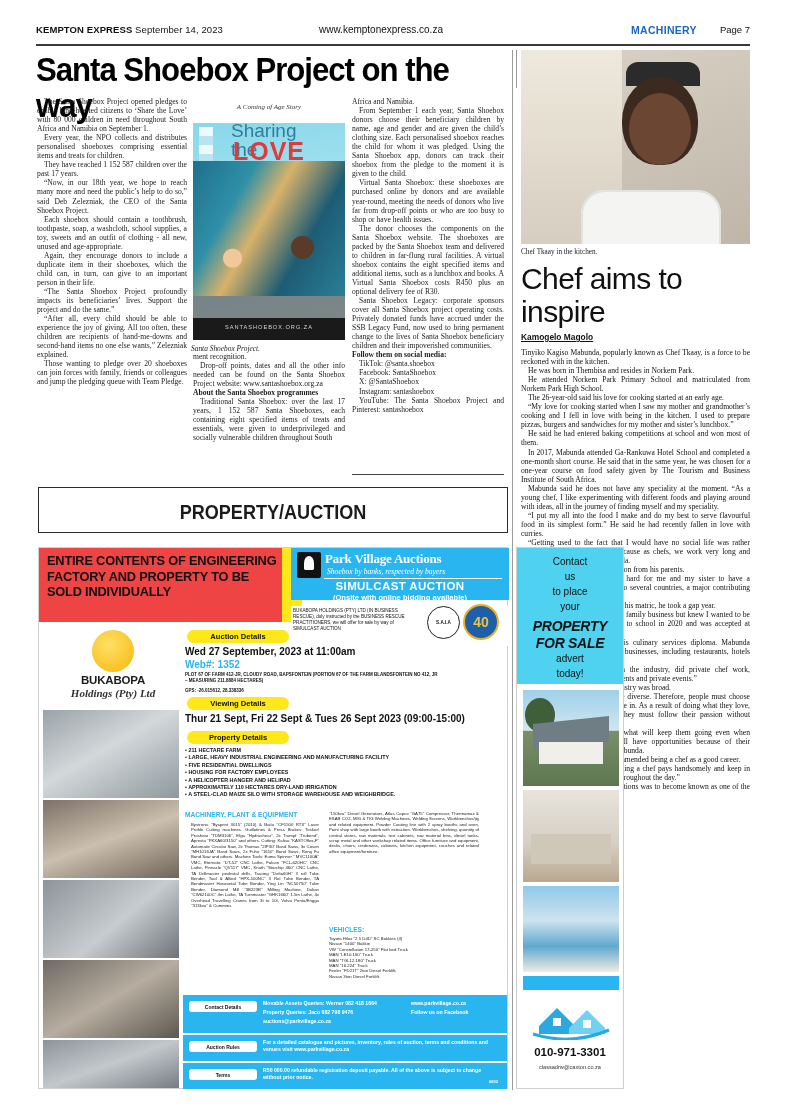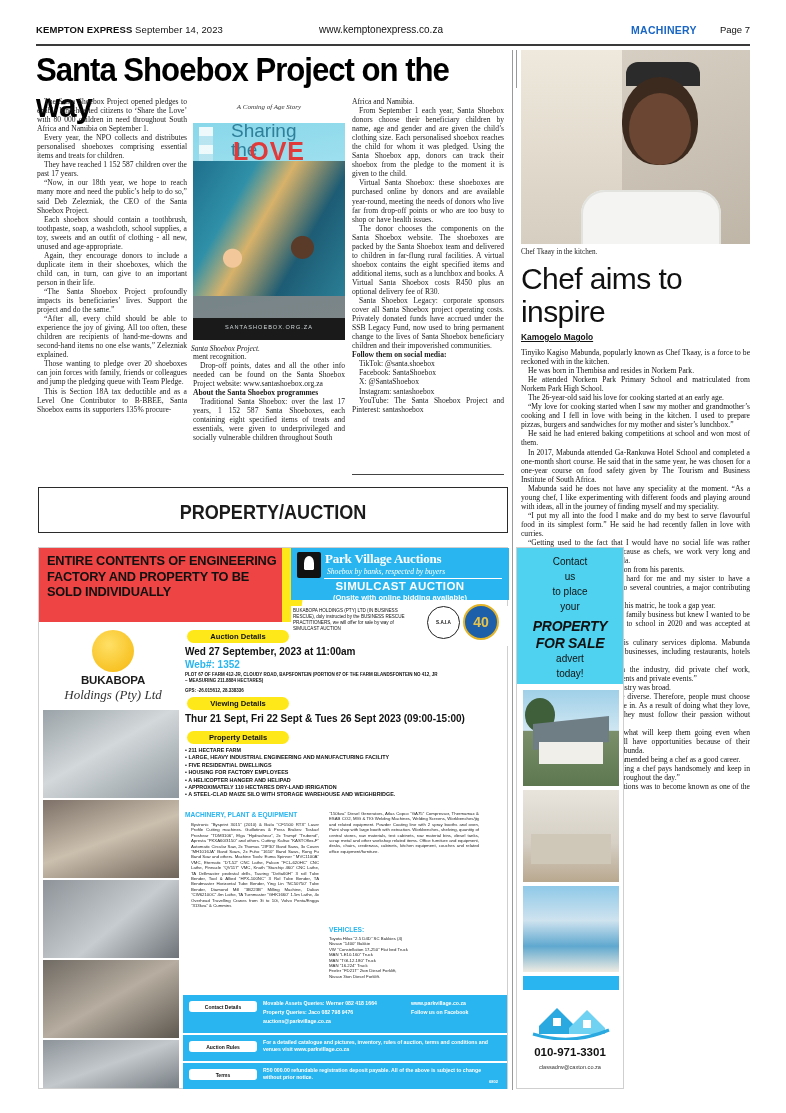--- a/index.html
+++ b/index.html
@@ -133,21 +133,21 @@
      background:#1d5fa8; border:2px solid #e3b428; }
   .seal-40:after { content:"40"; position:absolute; left:0; top:8px; width:100%; text-align:center;
      font-family:"Liberation Sans", sans-serif; font-size:14px; font-weight:700; color:#e8c34a; }
 
   .bukabopa { position:absolute; left:4px; top:80px; width:140px; height:78px; text-align:center; }
   .buk-sun { position:absolute; left:50%; top:2px; transform:translateX(-50%); width:42px; height:42px;
      border-radius:50%; background:radial-gradient(circle at 40% 35%, #ffe066, #f5b70a); }
   .buk-name { position:absolute; left:0; top:46px; width:100%;
      font-family:"Liberation Sans", sans-serif; font-weight:700; font-size:11.5px; color:#1b1b1b; letter-spacing:-.2px;}
   .buk-sub { position:absolute; left:0; top:59px; width:100%;
-     font-family:"Liberation Serif", serif; font-style:italic; font-size:13px; color:#333; }
+     font-family:"Liberation Serif", serif; font-style:italic; font-size:11px; color:#333;font-weight:bold; }
 
   .ad-photo { position:absolute; background:#b9bdc0; overflow:hidden; }
   .ph-a { left:4px; top:162px; width:136px; height:88px; background:linear-gradient(150deg,#9aa3a8,#d3d8da 45%,#8e989e); }
   .ph-b { left:4px; top:252px; width:136px; height:78px; background:linear-gradient(160deg,#7d7168,#cbbfae 50%,#6f6459); }
   .ph-c { left:4px; top:332px; width:136px; height:78px; background:linear-gradient(140deg,#8e9399,#c7ccd0 55%,#6d7378); }
   .ph-d { left:4px; top:412px; width:136px; height:78px; background:linear-gradient(150deg,#6f6a63,#b7ada0 50%,#5d5850); }
   .ph-e { left:4px; top:492px; width:136px; height:48px; background:linear-gradient(160deg,#8d9499,#c3c8cc 50%,#767d82); }
 
   .pill { position:absolute; height:13px; background:#ffe81a; border-radius:7px;
      font-family:"Liberation Sans", sans-serif; font-weight:700; font-size:7.6px; color:#111;
@@ -224,21 +224,20 @@
   <div class="col" id="col1">
     <p>The Santa Shoebox Project opened pledges to enable kind-hearted citizens to ‘Share the Love’ with 80 000 children in need throughout South Africa and Namibia on September 1.</p>
     <p>Every year, the NPO collects and distributes personalised shoeboxes comprising essential items and treats for children.</p>
     <p>They have reached 1 152 587 children over the past 17 years.</p>
     <p>“Now, in our 18th year, we hope to reach many more and need the public’s help to do so,” said Deb Zelezniak, the CEO of the Santa Shoebox Project.</p>
     <p>Each shoebox should contain a toothbrush, toothpaste, soap, a washcloth, school supplies, a toy, sweets and an outfit of clothing - all new, unused and age-appropriate.</p>
     <p>Again, they encourage donors to include a duplicate item in their shoeboxes, which the child can, in turn, can give to an important person in their life.</p>
     <p>“The Santa Shoebox Project profoundly impacts its beneficiaries’ lives. Support the project and do the same.”</p>
     <p>“After all, every child should be able to experience the joy of giving. All too often, these children are recipients of hand-me-downs and second-hand items no one else wants,” Zelezniak explained.</p>
     <p>Those wanting to pledge over 20 shoeboxes can join forces with family, friends or colleagues and jump the pledging queue with Team Pledge.</p>
-    <p>This is Section 18A tax deductible and as a Level One Contributor to B-BBEE, Santa Shoebox earns its supporters 135% procure-</p>
   </div>
 
   <div class="cover-ad">
     <div class="cover-top"></div>
     <div class="cover-kicker">A Coming of Age Story</div>
     <div class="cover-strip"></div>
     <div class="cover-ppl"></div>
     <div class="cover-sharing">Sharing the</div>
     <div class="cover-love">LOVE</div>
     <div class="cover-bar">

